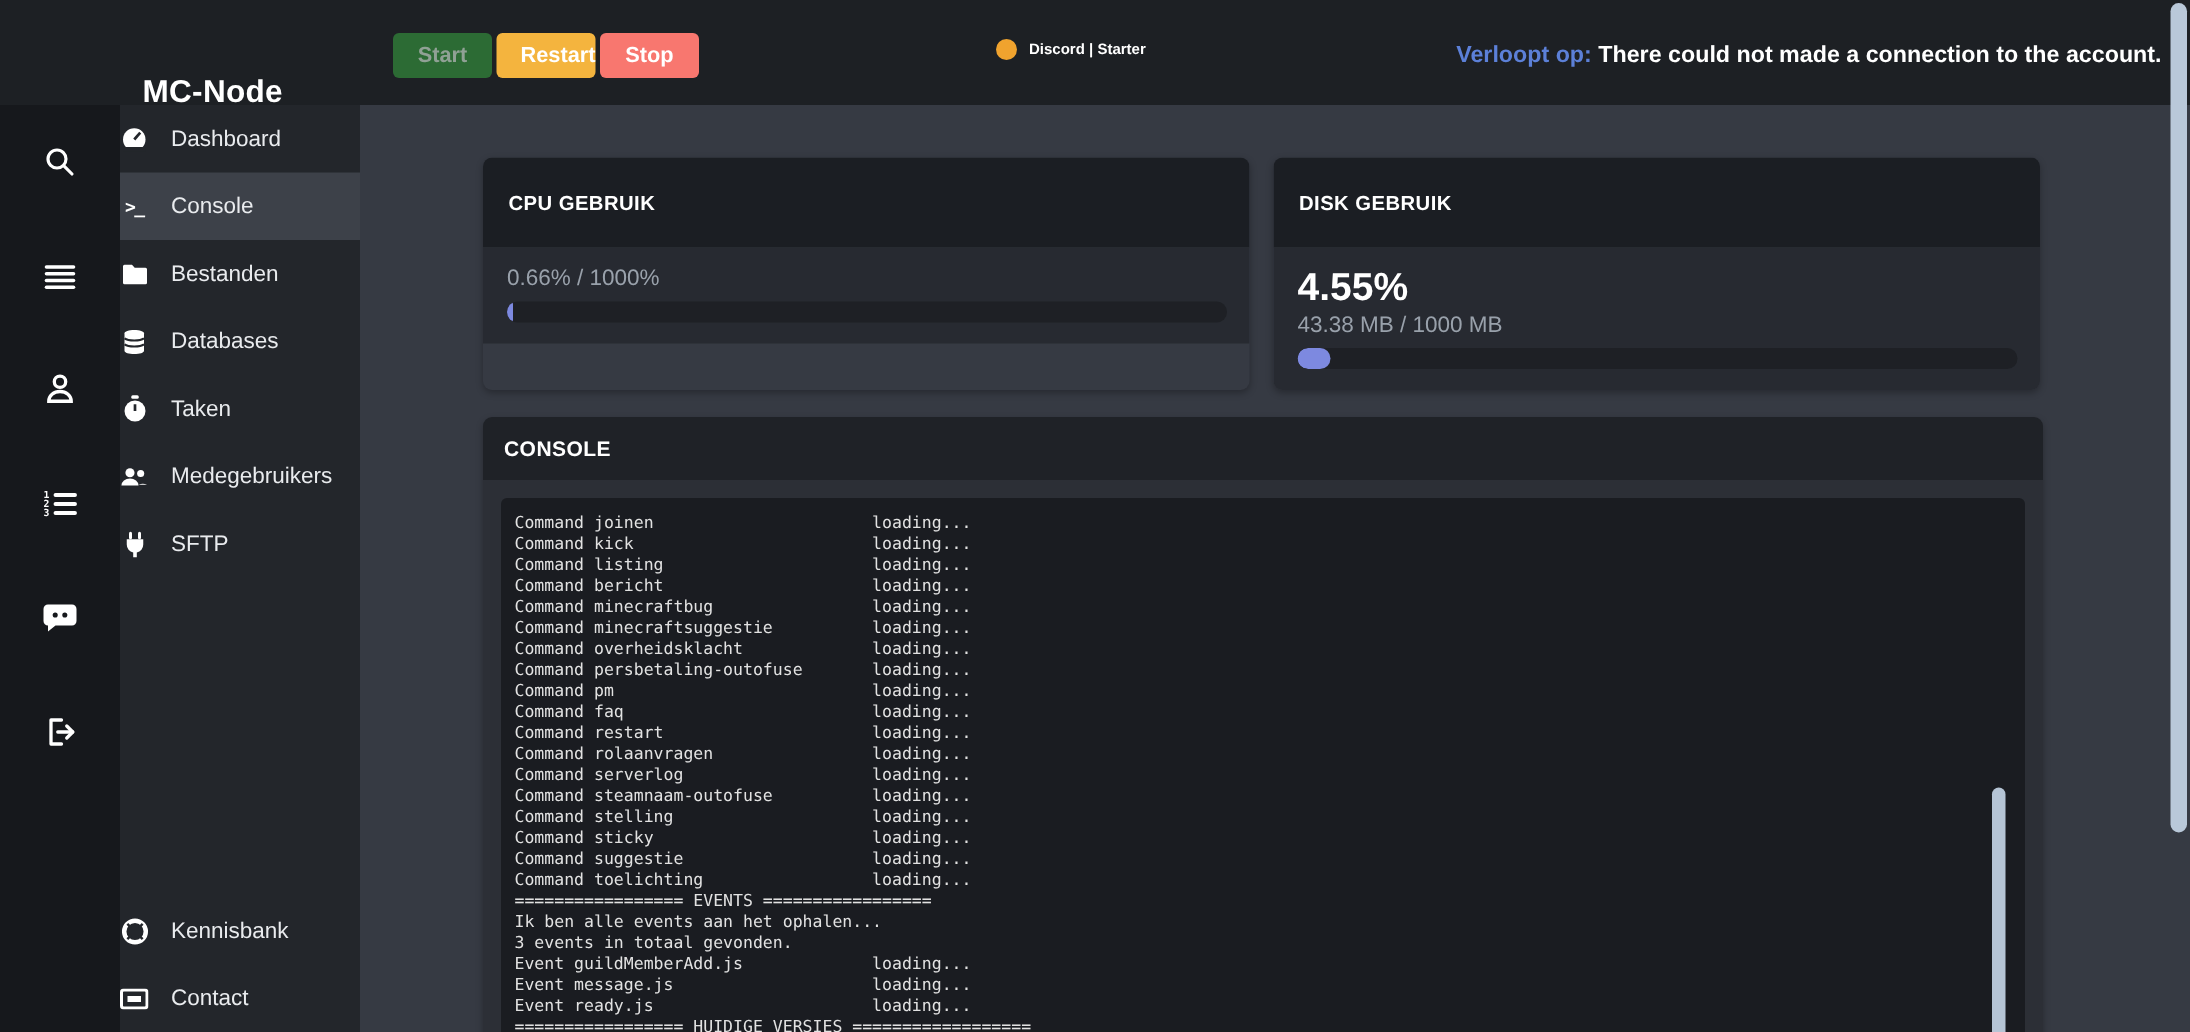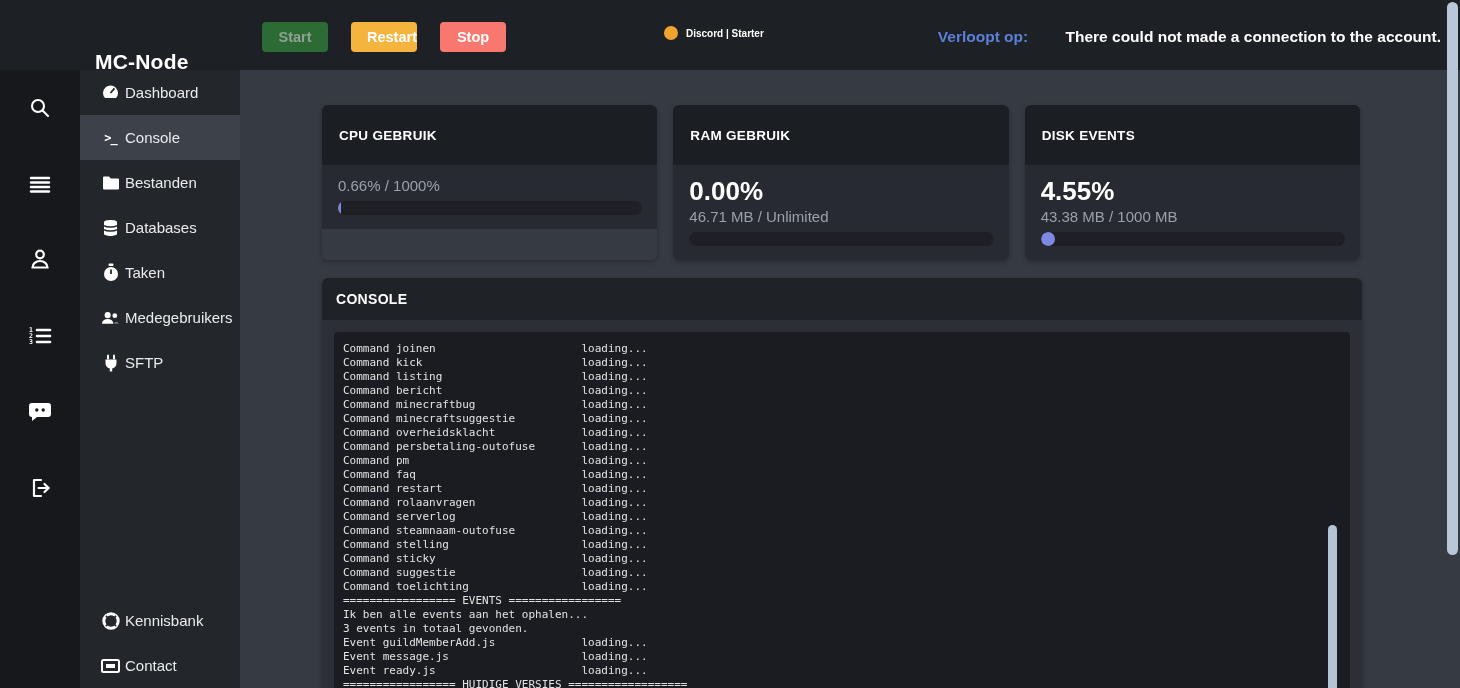--- a/index.html
+++ b/index.html
@@ -4,43 +4,43 @@
 <style>
   * { margin:0; padding:0; box-sizing:border-box; }
   html,body { width:1460px; height:688px; overflow:hidden; background:#363a43;
     font-family:"Liberation Sans", sans-serif; }
 
   
   .topbar { position:absolute; left:0; top:0; width:1460px; height:70px;
     background:#1d2024; z-index:40; }
   .brand { position:absolute; left:95px; top:22px; color:#fff; font-size:21px;
     font-weight:700; letter-spacing:.2px;margin-top:28px; }
-  .power-btns { position:absolute; left:262px; top:22px; display:flex; gap:23px; }
+  .power-btns { position:absolute; left:262px; top:22px; display:flex; gap:3px; }
   .pbtn { width:66px; height:30px; border:none; border-radius:4px; font-size:14.5px;
     font-weight:700; font-family:"Liberation Sans",sans-serif; cursor:pointer; }
   .pbtn.start { background:#2c6b34; color:#90a195; }
   .pbtn.restart { background:#f4b43e; color:#fff;padding-left:16px; }
   .pbtn.stop { background:#f8776f; color:#fff; }
   .srv-status { position:absolute; left:664px; top:26px; display:flex; align-items:center; gap:8px; }
   .dot { width:14px; height:14px; border-radius:50%; background:#f0a32e; }
   .srv-name { color:#fff; font-weight:700; font-size:10px; }
   .expiry { position:absolute; right:19px; top:28px; font-size:15.5px; font-weight:700; white-space:nowrap; }
   .expiry .lbl { color:#5c80d8; }
-  .expiry .msg { color:#fff;margin-left:33px; }
+  .expiry .msg { color:#fff; }
 
   
   .rail { position:absolute; left:0; top:70px; width:80px; height:618px; background:#16181c; z-index:30; }
   .rail-ic { position:absolute; left:24px; width:32px; height:32px; display:flex;
     align-items:center; justify-content:center; cursor:pointer; }
 
   
   .sidebar { position:absolute; left:80px; top:70px; width:160px; height:618px;
     background:#23262b; z-index:30; display:flex; flex-direction:column; }
-  .side-item { height:45px; display:flex; align-items:center; padding-left:21px;
-    gap:5px; cursor:pointer; }
+  .side-item { height:45px; display:flex; align-items:center; 
+    gap:15px; cursor:pointer; }
   .side-item.active { background:#3d4149; }
   .side-item .ic { width:19px; display:flex; justify-content:center; align-items:center; }
   .side-item .lab { color:#e9ebee; font-size:15px; }
   .side-bottom { margin-top:auto; }
   .term-glyph { color:#fff; font-family:"DejaVu Sans Mono",monospace; font-weight:700; font-size:12px; letter-spacing:-1px; }
 
   
   .main { position:absolute; left:240px; top:70px; width:1220px; height:618px; overflow:hidden; }
   .cards-row { display:flex; gap:16px; margin:35px 100px 0 82px; }
   .card { flex:1; border-radius:6px; overflow:hidden; box-shadow:0 2px 5px rgba(0,0,0,.28); }
@@ -242,31 +242,21 @@
     <div class="card">
       <div class="card-head">CPU GEBRUIK</div>
       <div class="card-body">
         <div class="detail">0.66% / 1000%</div>
         <div class="track">
           <div class="fill" style="width: 0.9%; min-width: 3px; background: rgb(125, 137, 224);"></div>
         </div>
       </div>
     </div>
     <div class="card">
-      <div class="card-head">RAM GEBRUIK</div>
-      <div class="card-body">
-        <div class="big-val">0.00%</div>
-        <div class="detail">46.71 MB / Unlimited</div>
-        <div class="track">
-          <div class="fill" style="width: 0%; background: rgb(125, 137, 224);"></div>
-        </div>
-      </div>
-    </div>
-    <div class="card">
-      <div class="card-head">DISK EVENTS</div>
+      <div class="card-head">DISK GEBRUIK</div>
       <div class="card-body">
         <div class="big-val">4.55%</div>
         <div class="detail">43.38 MB / 1000 MB</div>
         <div class="track">
           <div class="fill" style="width: 4.55%; min-width: 3px; background: rgb(125, 137, 224);"></div>
         </div>
       </div>
     </div>
   </div>
 

